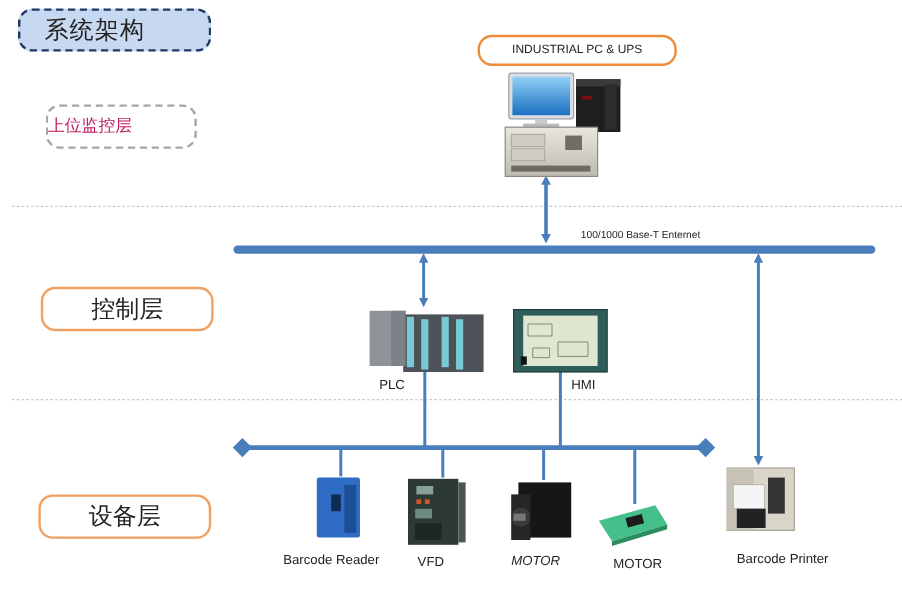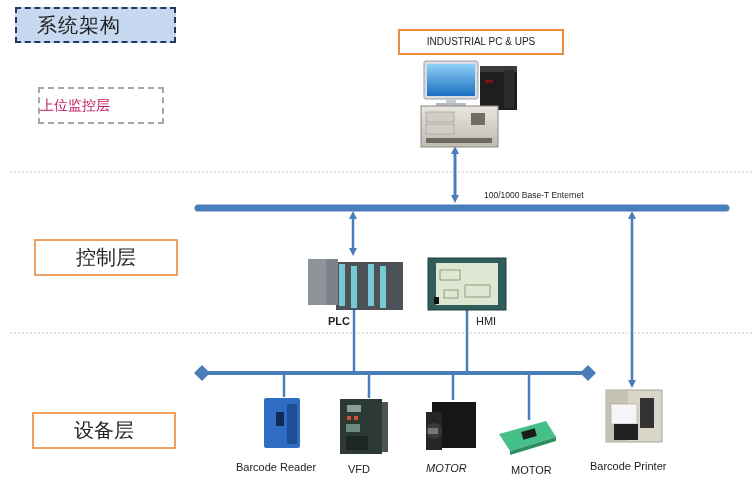--- a/index.html
+++ b/index.html
@@ -1,18 +1,18 @@
 <!DOCTYPE html>
 <html><head>
 <meta charset="utf-8">
 <style>
   html, body { margin:0; padding:0; background:#ffffff; }
   body { width:752px; height:494px; position:relative; overflow:hidden;
          font-family:"DejaVu Sans", "Liberation Sans", sans-serif; }
-  .abs { position:absolute; }
+  .abs { position:absolute;border-radius:12px; }
   .title-box { left:15px; top:7px; width:161px; height:36px; background:#c6d9f1;
                border:2px dashed #1f3864; box-sizing:border-box; font-size:20px;
                color:#222; padding-left:20px; line-height:32px; letter-spacing:1px; }
   .layer-top { left:38px; top:87px; width:126px; height:37px; border:2px dashed #a6a6a6;
                box-sizing:border-box; font-size:14px; color:#be185d; text-align:left; line-height:33px; }
   .layer-box { width:144px; height:37px; border:2px solid #f0a060; box-sizing:border-box;
                font-size:20px; color:#222; text-align:center; line-height:33px; }
   .pc-label { left:398px; top:29px; width:166px; height:26px; border:2px solid #ed8c3a;
               box-sizing:border-box; font-size:10px; color:#222; text-align:center; line-height:22px;
               font-family:"Liberation Sans", sans-serif; }
@@ -133,20 +133,20 @@
     <rect x="606" y="390" width="56" height="52" fill="#d9d5c8" stroke="#a8a497"></rect>
     <rect x="606" y="390" width="22" height="52" fill="#c6c2b5"></rect>
     <rect x="611" y="404" width="26" height="20" fill="#f5f5f5" stroke="#999" stroke-width="0.5"></rect>
     <rect x="614" y="424" width="24" height="16" fill="#222"></rect>
     <rect x="640" y="398" width="14" height="30" fill="#333"></rect>
   </g>
 </svg>
 
 <div class="abs net-label" style="left:484px;top:190px;">100/1000 Base-T Enternet</div>
 
-<div class="abs dev-label" style="left:328px;top:315px;font-weight:bold;">PLC</div>
+<div class="abs dev-label" style="left:316px;top:315px;">PLC</div>
 <div class="abs dev-label" style="left:476px;top:315px;">HMI</div>
 
 <div class="abs dev-label" style="left:236px;top:461px;">Barcode Reader</div>
 <div class="abs dev-label" style="left:348px;top:463px;">VFD</div>
 <div class="abs dev-label" style="left:426px;top:462px;font-style:italic;">MOTOR</div>
 <div class="abs dev-label" style="left:511px;top:464px;">MOTOR</div>
-<div class="abs dev-label" style="left:590px;top:460px;">Barcode Printer</div>
+<div class="abs dev-label" style="left:614px;top:460px;">Barcode Printer</div>
 
 </body></html>

